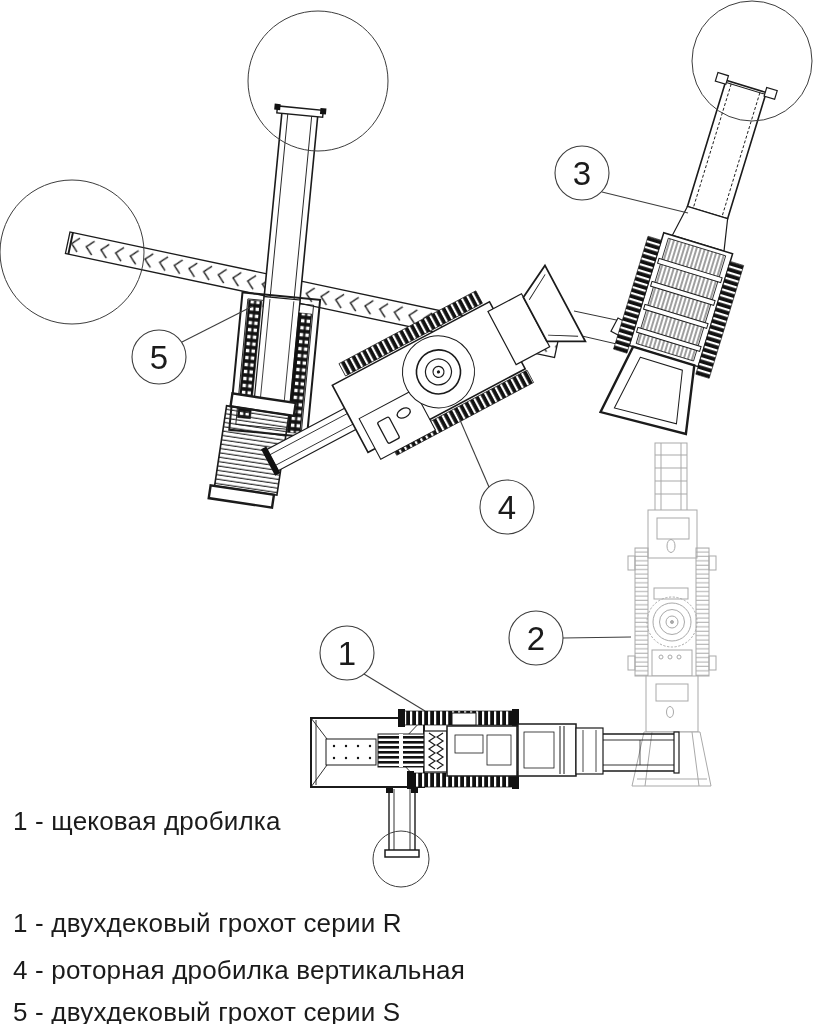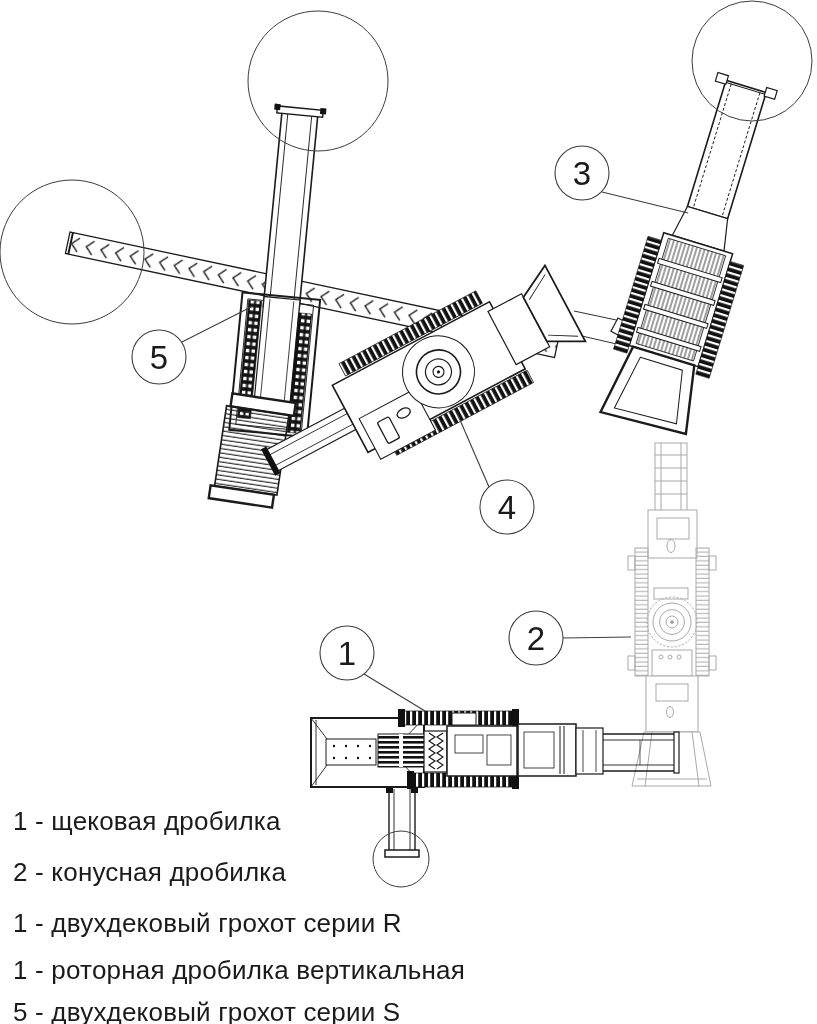--- a/index.html
+++ b/index.html
@@ -286,18 +286,17 @@
   </g>
   <g>
     <line x1="182" y1="342" x2="253" y2="306" stroke="#3d3d3d" stroke-width="1.1"></line>
     <circle cx="159" cy="357" r="27" fill="#fff" stroke="#3d3d3d" stroke-width="1.1"></circle>
     <text class="callout-num" x="159" y="369" text-anchor="middle">5</text>
   </g>
 </svg>
 
 <div class="legend">
   <div class="legend-item" style="top:806px">1 - щековая дробилка</div>
-  <div class="legend-item" style="top:857px">2 - конусная дробилка</div>
   <div class="legend-item" style="top:908px">1 - двухдековый грохот серии R</div>
-  <div class="legend-item" style="top:955px">1 - роторная дробилка вертикальная</div>
+  <div class="legend-item" style="top:955px">4 - роторная дробилка вертикальная</div>
   <div class="legend-item" style="top:997px">5 - двухдековый грохот серии S</div>
 </div>
 </div>
 
 </body></html>

